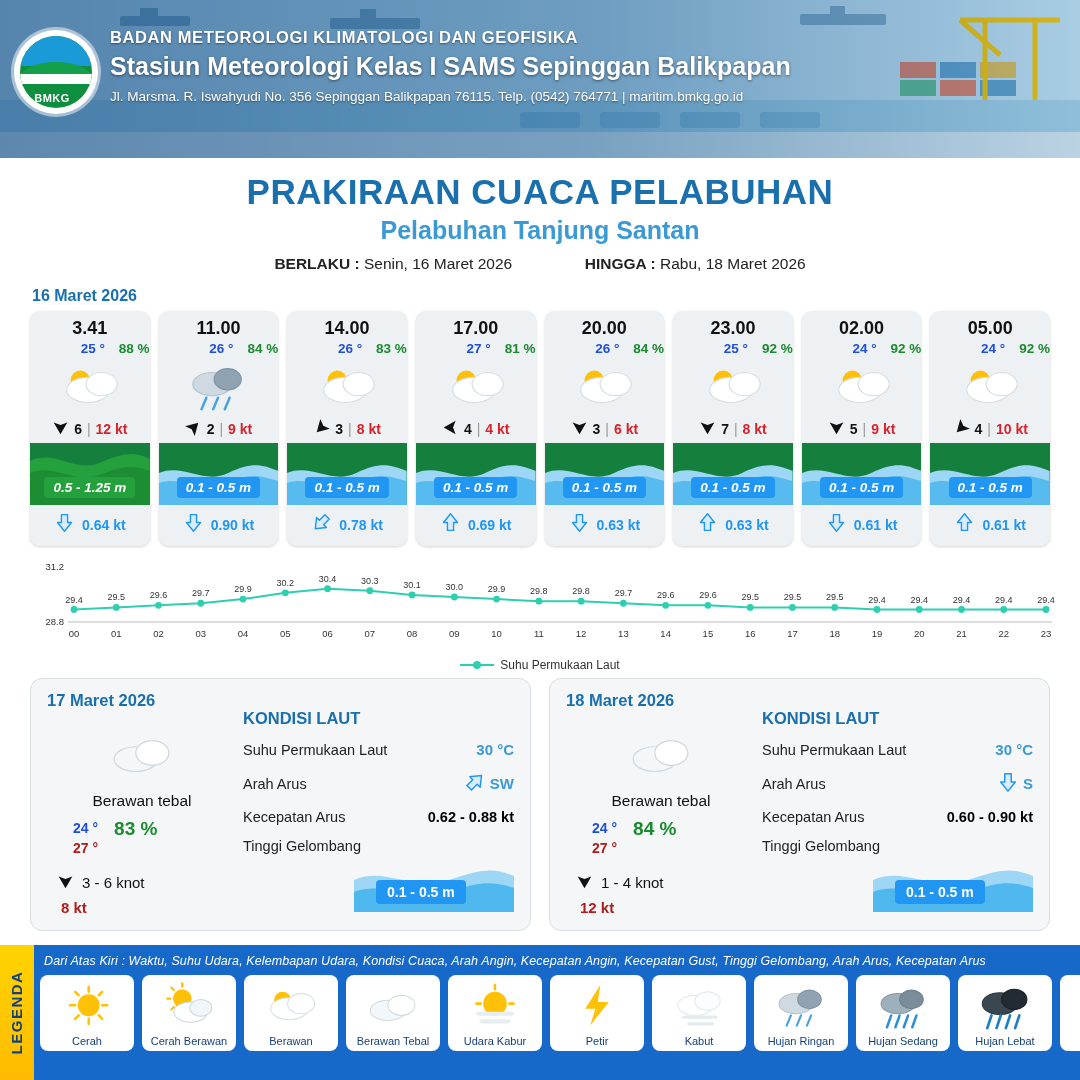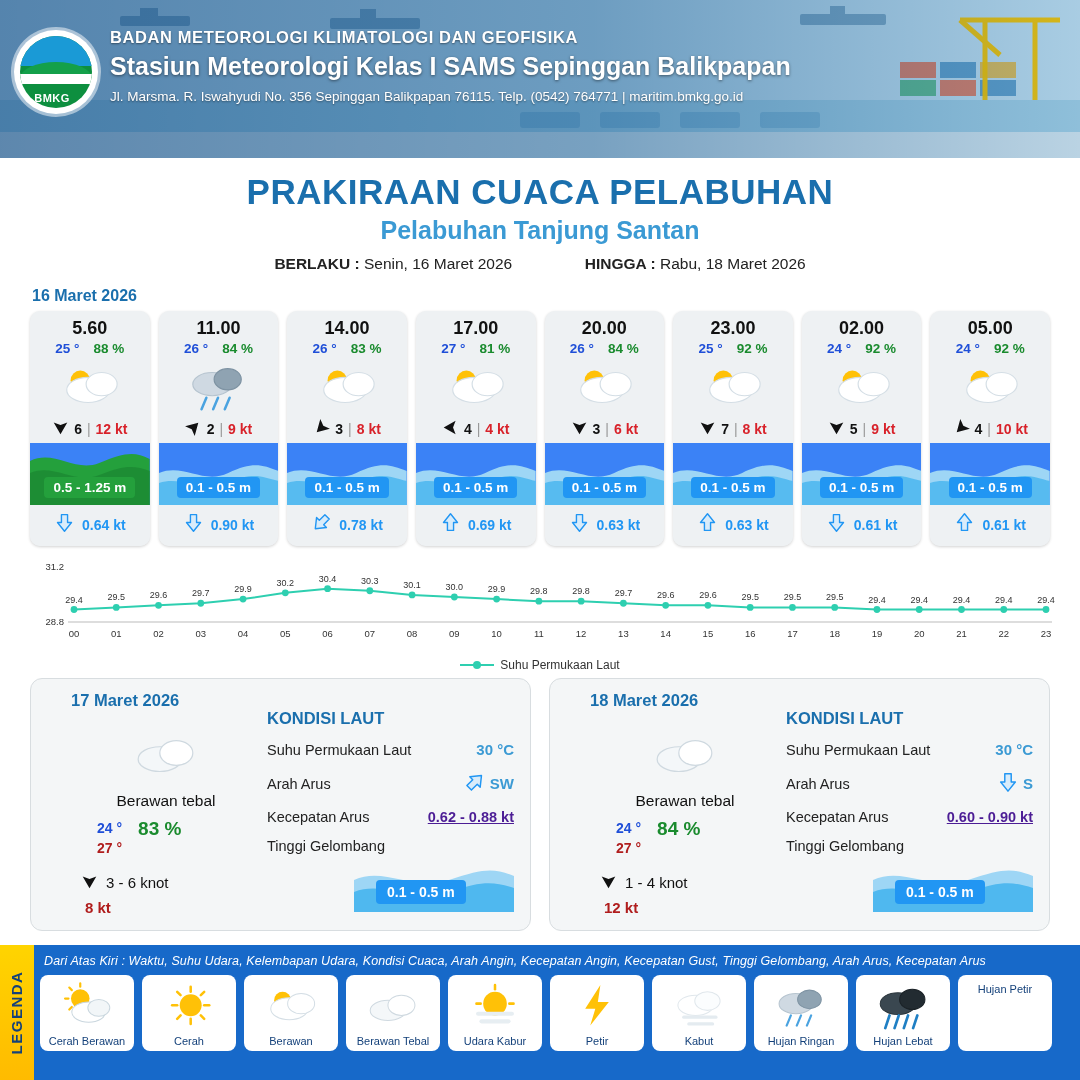--- a/index.html
+++ b/index.html
@@ -61,31 +61,31 @@
   .date-label { margin:14px 0 6px 32px; font-size:16px; font-weight:bold; color:#1a6fad; }
 
   
   .cards { display:flex; gap:9px; padding:0 30px; }
   .card {
     width:121px; background:#eef1f3; border-radius:10px; overflow:hidden;
     box-shadow:0 1px 3px rgba(0,0,0,.18);
     display:flex; flex-direction:column;
   }
   .c-time { text-align:center; font-size:18px; font-weight:bold; color:#111; padding:7px 0 2px; }
-  .c-tr { display:flex; justify-content:center; gap:14px; font-size:13.5px; font-weight:bold; padding-bottom:3px;}
+  .c-tr { display:flex; justify-content:flex-end; gap:14px; font-size:13.5px; font-weight:bold; padding-bottom:3px;}
   .c-temp { color:#1f4fd8; }
   .c-hum { color:#1a8b2e; }
   .c-icon { height:58px; display:flex; align-items:center; justify-content:center; }
   .c-wind { display:flex; align-items:center; justify-content:center; gap:5px; font-size:14px; font-weight:bold; padding:2px 0 4px;}
   .c-wind .wd { color:#111; }
   .c-wind .sep { color:#999; font-weight:normal; }
   .c-wind .gust { color:#d8222a; }
   .c-wave {
-    position:relative; height:62px; background:#3b82f6;
-    display:flex; align-items:flex-end; justify-content:center;
+    position:relative; height:62px; background:#15803d;
+    display:flex; align-items:flex-end; justify-content:center;font-style:italic;
   }
   .wave-svg { position:absolute; left:0; bottom:0; width:100%; height:62px; }
   .wave-badge {
     position:relative; z-index:2; margin-bottom:7px;
     background:#2196f3; color:#fff; font-size:13.5px; font-weight:bold;
     padding:3px 9px; border-radius:4px; white-space:nowrap;
   }
   .wave-badge.green { background:#24a03c; }
   .c-cur { display:flex; align-items:center; justify-content:center; gap:7px; padding:7px 0 9px; background:#eef1f3; }
   .c-cur .val { font-size:14px; font-weight:bold; color:#2196f3; }
@@ -96,37 +96,37 @@
   .legend-row { text-align:center; font-size:12px; color:#333; margin-top:2px; display:flex; align-items:center; justify-content:center; gap:6px;}
   .legend-line { display:inline-block; width:34px; height:2px; background:#2ecfb0; position:relative;}
   .legend-line::after{ content:""; position:absolute; left:13px; top:-3px; width:8px;height:8px;border-radius:50%;background:#2ecfb0;}
 
   
   .panels { display:flex; gap:18px; padding:10px 30px 0; }
   .panel {
     flex:1; background:#f4f6f7; border:1px solid #d8dde0; border-radius:12px;
     padding:12px 16px 14px; display:flex; gap:6px; position:relative; min-height:248px;
   }
-  .p-left { width:190px;margin-left:24px; }
+  .p-left { width:190px; }
   .p-date { font-size:16.5px; font-weight:bold; color:#1a6fad; }
   .p-icon { height:62px; display:flex; align-items:center; justify-content:center; margin-top:14px; }
   .p-cond { text-align:center; font-size:15.5px; color:#111; margin-top:6px; }
   .p-temps { display:flex; align-items:flex-start; gap:16px; margin-top:8px; padding-left:26px;}
   .p-tcol { font-size:14px; font-weight:bold; line-height:1.45; }
   .p-tmin { color:#1f4fd8; }
   .p-tmax { color:#b01d1d; }
   .p-hum { font-size:19px; font-weight:bold; color:#1a8b2e; }
   .p-wind { display:flex; align-items:center; gap:8px; margin-top:14px; padding-left:10px; font-size:15px; color:#111;}
   .p-gust { font-size:15px; font-weight:bold; color:#b01d1d; margin-top:6px; padding-left:14px; }
 
   .p-right { flex:1; position:relative; }
   .p-sea-title { font-size:16.5px; font-weight:bold; color:#1a6fad; margin-top:18px; }
   .p-row { display:flex; align-items:center; justify-content:space-between; margin-top:13px; font-size:14.5px; color:#222; }
   .p-row .val { color:#3b9ad4; font-weight:bold; font-size:15px; }
-  .p-row .val-dark { color:#4c1d95; font-weight:bold; font-size:14.5px;text-decoration:underline; }
+  .p-row .val-dark { color:#000000; font-weight:bold; font-size:14.5px; }
   .p-wavebox { position:absolute; right:0; bottom:4px; width:160px; height:50px; }
   .p-wave-badge {
     position:absolute; left:22px; bottom:8px; z-index:2;
     background:#2196f3; color:#fff; font-size:14px; font-weight:bold;
     padding:4px 11px; border-radius:4px;
   }
 
   
   .legend-foot { position:absolute; left:0; bottom:0; width:1080px; height:135px; background:#1769c9; }
   .legend-tab {
@@ -218,21 +218,21 @@
     <span class="gap"></span>
     <span class="lbl">HINGGA :</span>
     <span>Rabu, 18 Maret 2026</span>
   </div>
 </div>
 
 <div class="date-label">16 Maret 2026</div>
 
 <div class="cards" id="cards">
     <div class="card">
-    <div class="c-time">5.60</div>
+    <div class="c-time">3.41</div>
     <div class="c-tr">
       <span class="c-temp">25 °</span>
       <span class="c-hum">88 %</span>
     </div>
     <div class="c-icon">
         <svg width="62" height="62" viewBox="0 0 64 64">
           <circle cx="22" cy="24" r="10" fill="#FFC107"></circle>
       <ellipse cx="30" cy="34" rx="22" ry="13" fill="#ffffff" stroke="#d4dee5" stroke-width="1.2"></ellipse>
           <ellipse cx="44" cy="28" rx="16" ry="12" fill="#ffffff" stroke="#d4dee5" stroke-width="1.2"></ellipse>
         </svg>
@@ -712,54 +712,54 @@
 
 <div class="legend-foot">
   <div class="legend-tab">
     <span>LEGENDA</span>
   </div>
   <div class="legend-note">Dari Atas Kiri : Waktu, Suhu Udara, Kelembapan Udara, Kondisi Cuaca, Arah Angin, Kecepatan Angin, Kecepatan Gust, Tinggi Gelombang, Arah Arus, Kecepatan Arus</div>
   <div class="legend-items" id="legendItems">
       <div class="li">
         <div class="ic">
           <svg width="54" height="54" viewBox="0 0 64 64">
-            <circle cx="24" cy="22" r="11" fill="#FFC107"></circle>
-      <g stroke="#FFC107" stroke-width="2.6" stroke-linecap="round">
-      <line x1="24" y1="4" x2="24" y2="8"></line>
-              <line x1="6" y1="22" x2="10" y2="22"></line>
-      <line x1="11" y1="9" x2="14" y2="12"></line>
-              <line x1="11" y1="35" x2="14" y2="32"></line>
-            </g>
-      <ellipse cx="34" cy="38" rx="20" ry="12" fill="#ffffff" stroke="#c9d6de" stroke-width="1.2"></ellipse>
-      <ellipse cx="46" cy="33" rx="13" ry="10" fill="#f2f6f8" stroke="#c9d6de" stroke-width="1.2"></ellipse>
-          </svg>
-        </div>
-    <div class="lb">Cerah Berawan</div>
-      </div>
-      <div class="li">
-        <div class="ic">
-          <svg width="54" height="54" viewBox="0 0 64 64">
             <circle cx="34" cy="30" r="13" fill="#FFC107"></circle>
       <g stroke="#FFC107" stroke-width="3" stroke-linecap="round">
       <line x1="34" y1="8" x2="34" y2="14"></line>
               <line x1="34" y1="46" x2="34" y2="52"></line>
       <line x1="12" y1="30" x2="18" y2="30"></line>
               <line x1="50" y1="30" x2="56" y2="30"></line>
       <line x1="18" y1="14" x2="22" y2="18"></line>
               <line x1="46" y1="42" x2="50" y2="46"></line>
       <line x1="18" y1="46" x2="22" y2="42"></line>
               <line x1="46" y1="18" x2="50" y2="14"></line>
             </g>
           </svg>
         </div>
     <div class="lb">Cerah</div>
       </div>
       <div class="li">
         <div class="ic">
           <svg width="54" height="54" viewBox="0 0 64 64">
+            <circle cx="24" cy="22" r="11" fill="#FFC107"></circle>
+      <g stroke="#FFC107" stroke-width="2.6" stroke-linecap="round">
+      <line x1="24" y1="4" x2="24" y2="8"></line>
+              <line x1="6" y1="22" x2="10" y2="22"></line>
+      <line x1="11" y1="9" x2="14" y2="12"></line>
+              <line x1="11" y1="35" x2="14" y2="32"></line>
+            </g>
+      <ellipse cx="34" cy="38" rx="20" ry="12" fill="#ffffff" stroke="#c9d6de" stroke-width="1.2"></ellipse>
+      <ellipse cx="46" cy="33" rx="13" ry="10" fill="#f2f6f8" stroke="#c9d6de" stroke-width="1.2"></ellipse>
+          </svg>
+        </div>
+    <div class="lb">Cerah Berawan</div>
+      </div>
+      <div class="li">
+        <div class="ic">
+          <svg width="54" height="54" viewBox="0 0 64 64">
             <circle cx="22" cy="24" r="10" fill="#FFC107"></circle>
       <ellipse cx="30" cy="34" rx="22" ry="13" fill="#ffffff" stroke="#d4dee5" stroke-width="1.2"></ellipse>
           <ellipse cx="44" cy="28" rx="16" ry="12" fill="#ffffff" stroke="#d4dee5" stroke-width="1.2"></ellipse>
           </svg>
         </div>
     <div class="lb">Berawan</div>
       </div>
       <div class="li">
         <div class="ic">
           <svg width="54" height="54" viewBox="0 0 64 64">
@@ -817,20 +817,35 @@
               <line x1="32" y1="42" x2="27" y2="54"></line>
       <line x1="44" y1="42" x2="39" y2="54"></line>
             </g>
           </svg>
         </div>
     <div class="lb">Hujan Ringan</div>
       </div>
       <div class="li">
         <div class="ic">
           <svg width="54" height="54" viewBox="0 0 64 64">
+            <ellipse cx="26" cy="28" rx="20" ry="12" fill="#9fb0bd" stroke="#8897a4" stroke-width="1.2"></ellipse>
+      <ellipse cx="42" cy="23" rx="14" ry="11" fill="#7b8d9b" stroke="#6c7e8c" stroke-width="1.2"></ellipse>
+      <g stroke="#2f8fd6" stroke-width="3" stroke-linecap="round">
+      <line x1="18" y1="42" x2="13" y2="56"></line>
+              <line x1="28" y1="42" x2="23" y2="56"></line>
+      <line x1="38" y1="42" x2="33" y2="56"></line>
+              <line x1="48" y1="42" x2="43" y2="56"></line>
+            </g>
+          </svg>
+        </div>
+    <div class="lb">Hujan Sedang</div>
+      </div>
+      <div class="li">
+        <div class="ic">
+          <svg width="54" height="54" viewBox="0 0 64 64">
             <ellipse cx="26" cy="28" rx="21" ry="13" fill="#3a4750" stroke="#2b353c" stroke-width="1.2"></ellipse>
       <ellipse cx="43" cy="23" rx="15" ry="12" fill="#222b31" stroke="#1a2126" stroke-width="1.2"></ellipse>
       <g stroke="#1f7fc4" stroke-width="3.2" stroke-linecap="round">
       <line x1="16" y1="42" x2="11" y2="57"></line>
               <line x1="27" y1="42" x2="22" y2="57"></line>
       <line x1="38" y1="42" x2="33" y2="57"></line>
               <line x1="49" y1="42" x2="44" y2="57"></line>
             </g>
           </svg>
         </div>

